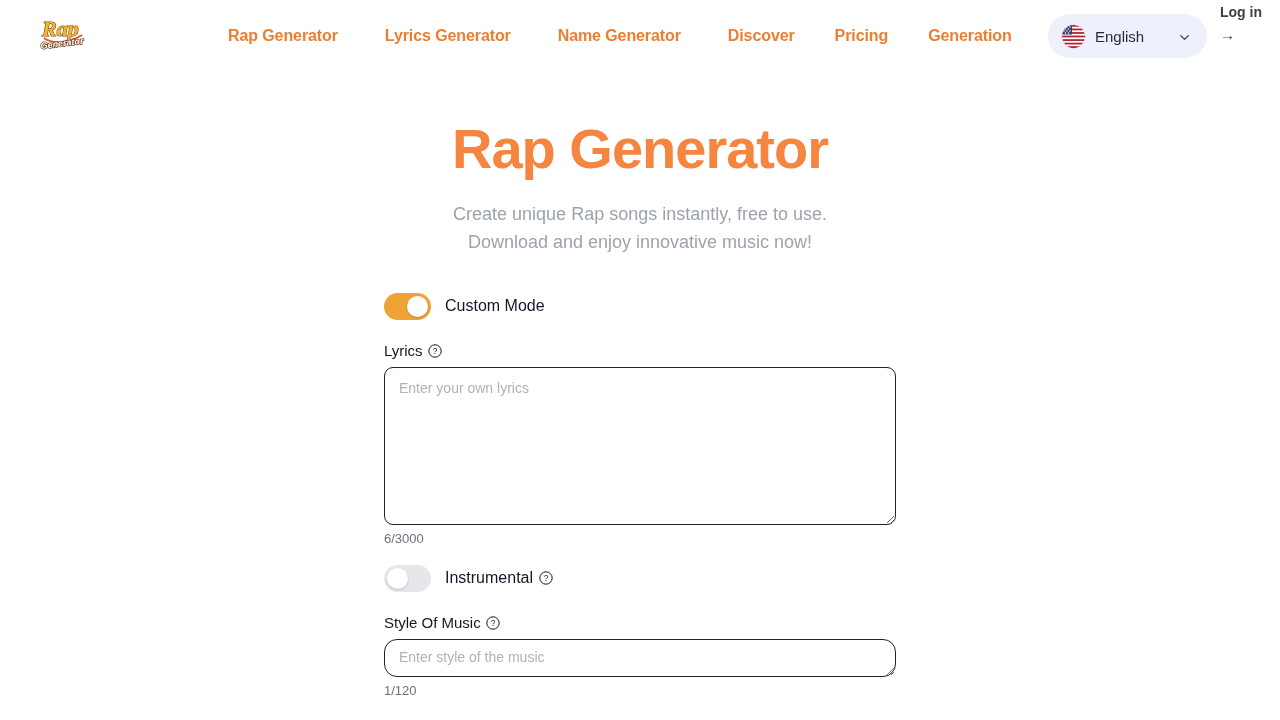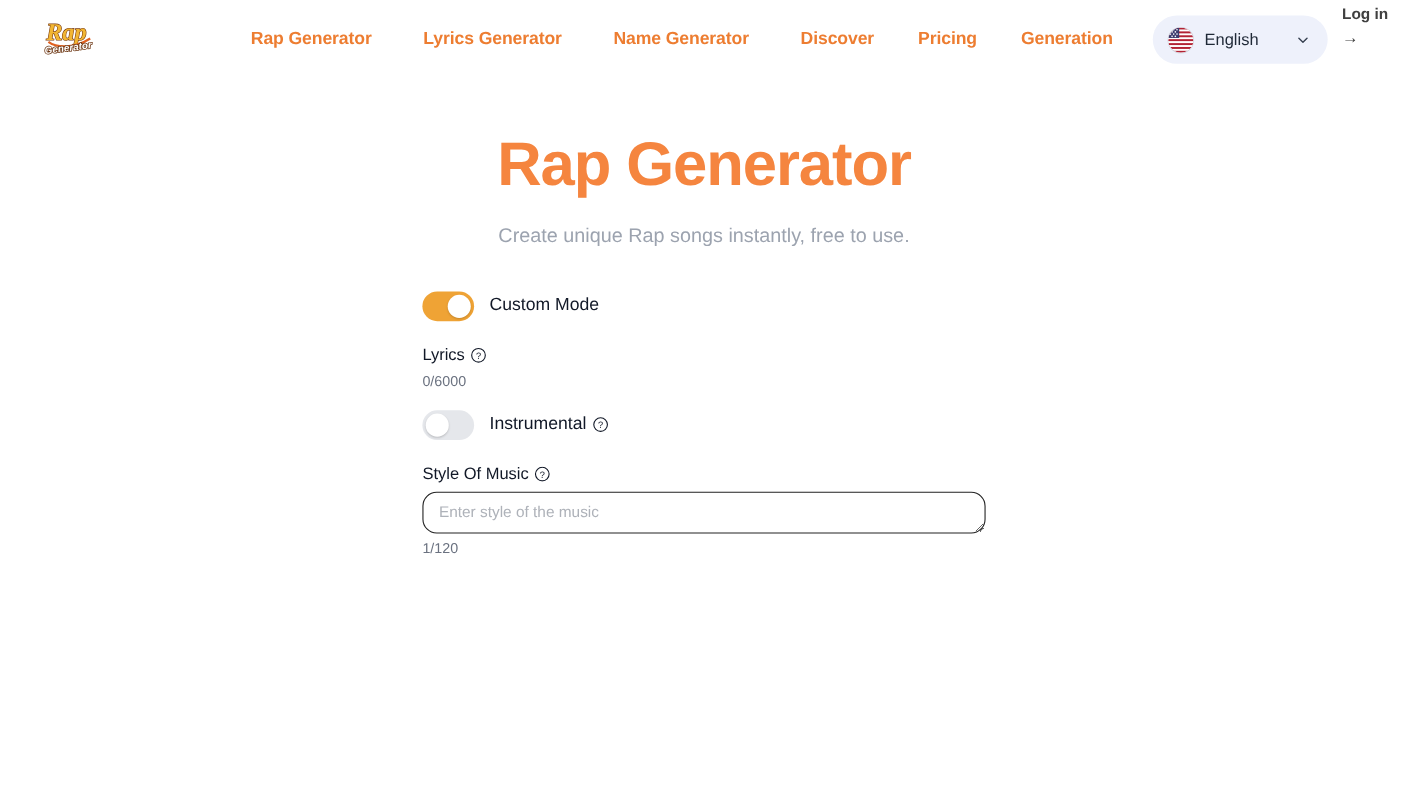--- a/index.html
+++ b/index.html
@@ -281,20 +281,21 @@
   <div class="login">
     <span>Log in</span>
     <span class="arrow">→</span>
   </div>
 </div>
 
 <div class="hero">
   <h1>Rap Generator</h1>
   <p>
     <span>Create unique Rap songs instantly, free to use.</span><br>
+    <span>Download and enjoy innovative music now!</span>
   </p>
 </div>
 
 <div class="form">
 
   <div class="toggle-row">
     <span class="switch on">
       <span class="knob"></span>
     </span>
     <span class="toggle-label">Custom Mode</span>
@@ -303,21 +304,22 @@
   <div class="field-label">
     <span>Lyrics</span>
     <span class="help-icon">
       <svg width="14" height="14" viewBox="0 0 14 14">
         <circle cx="7" cy="7" r="6.2" fill="none" stroke="#111827" stroke-width="1"></circle>
         <text x="7" y="10.3" text-anchor="middle" font-family="'Liberation Sans', sans-serif" font-size="8.4" fill="#111827">?</text>
       </svg>
     </span>
   </div>
 
-  <div class="counter">0/6000</div>
+  <textarea class="box lyrics" placeholder="Enter your own lyrics" style=""></textarea>
+  <div class="counter">6/3000</div>
 
   <div class="gap-after-counter"></div>
 
   <div class="toggle-row">
     <span class="switch off">
       <span class="knob"></span>
     </span>
     <span class="toggle-label">Instrumental</span>
     <span class="help-icon" style="margin-left:6px;">
       <svg width="14" height="14" viewBox="0 0 14 14">

